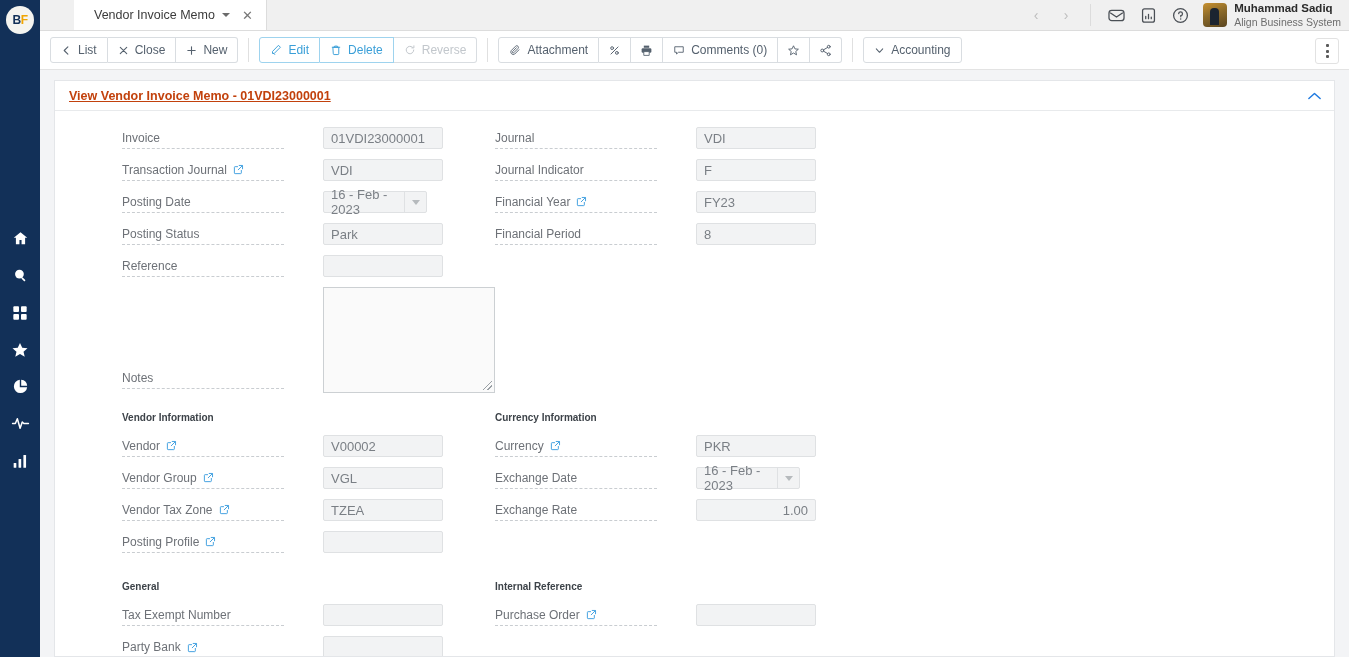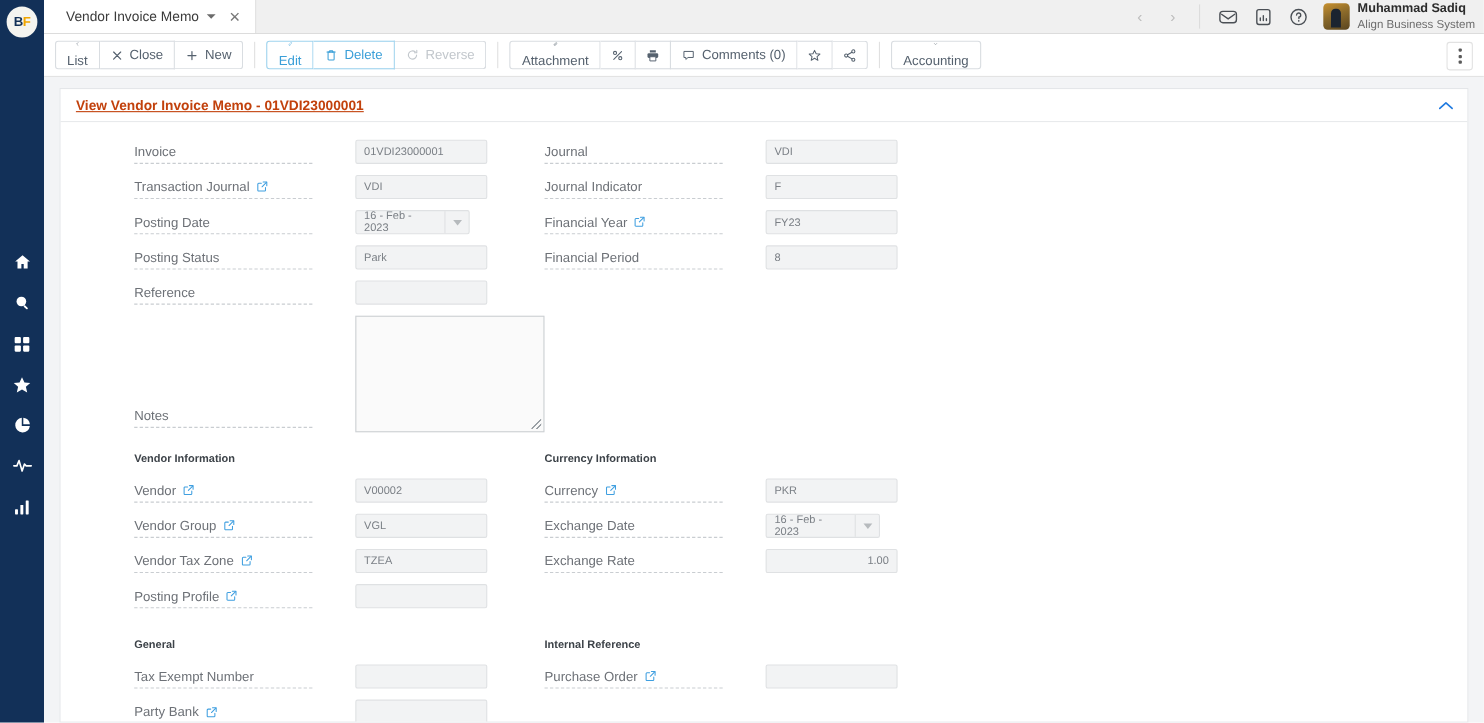--- a/index.html
+++ b/index.html
@@ -48,20 +48,21 @@
     border-bottom: 1px solid #dcdcdc;
     display: flex; align-items: stretch; position: relative;
   }
   .tab {
     background: #ffffff;
     border-right: 1px solid #dcdcdc;
     display: flex; align-items: center; gap: 6px;
     padding: 0 13px 0 20px;
     font-size: 12.5px; color: #3b3b3b;
     cursor: pointer;
+    margin-left: 34px;
   }
   .tab .caret {
     width: 0; height: 0;
     border-left: 4px solid transparent; border-right: 4px solid transparent;
     border-top: 4.5px solid #6b6b6b; margin-left: 1px;
   }
   .tab .tabclose {
     font-size: 13px; color: #777; margin-left: 6px; line-height: 1;
     font-family: "Liberation Sans", sans-serif;
   }
@@ -101,21 +102,21 @@
     position: relative;
   }
   .btn-group { display: flex; align-items: stretch; }
   .tbtn {
     height: 26px; display: flex; align-items: center; gap: 6px;
     padding: 0 10px; font-size: 12px; color: #55616e;
     background: #fff; border: 1px solid #d9dde1;
     cursor: pointer; white-space: nowrap;
   }
   .btn-group .tbtn + .tbtn { border-left: none; }
-  .btn-group .tbtn:first-child { border-radius: 3px 0 0 3px; flex-direction: column; }
+  .btn-group .tbtn:first-child { border-radius: 3px 0 0 3px; }
   .btn-group .tbtn:last-child { border-radius: 0 3px 3px 0; }
   .btn-group .tbtn:only-child { border-radius: 3px; }
   .tbtn.accent { color: #3a9fd8; border-color: #9ed3ee; }
   .tbtn.disabled { color: #c2c7cc; cursor: default; }
   .tbtn.icononly { padding: 0 9px; }
   .tb-sep { width: 1px; height: 24px; background: #e0e0e0; margin: 0 10px; }
   .tbtn svg { display: block; }
   .dots-btn {
     position: absolute; right: 10px; top: 7px;
     width: 24px; height: 26px; border: 1px solid #e2e2e2; border-radius: 3px;
@@ -164,21 +165,21 @@
     width: 162px; flex: 0 0 162px;
     font-size: 12px; color: #6d7177;
     border-bottom: 1px dashed #c9cdd1;
     height: 22px; display: flex; align-items: center; gap: 6px;
     margin-left: 14px;
   }
   .row.tall .lbl { align-self: flex-end; margin-bottom: 4px; }
   .lbl.noline { border-bottom: none; }
   .fld {
     height: 22px; background: #f2f3f4; border: 1px solid #dfe1e3;
-    border-radius: 2px; font-size: 10px; color: #7a7f85;
+    border-radius: 2px; font-size: 13px; color: #7a7f85;
     display: flex; align-items: center; padding: 0 7px;
     width: 120px;
   }
   .fld.right-text { justify-content: flex-end; }
   .fld.empty { background: #f2f3f4; }
   .fld.date {
     width: 104px; padding: 0; display: flex; align-items: stretch;
   }
   .fld.date span {
     flex: 1 1 auto; display: flex; align-items: center; padding: 0 7px;

